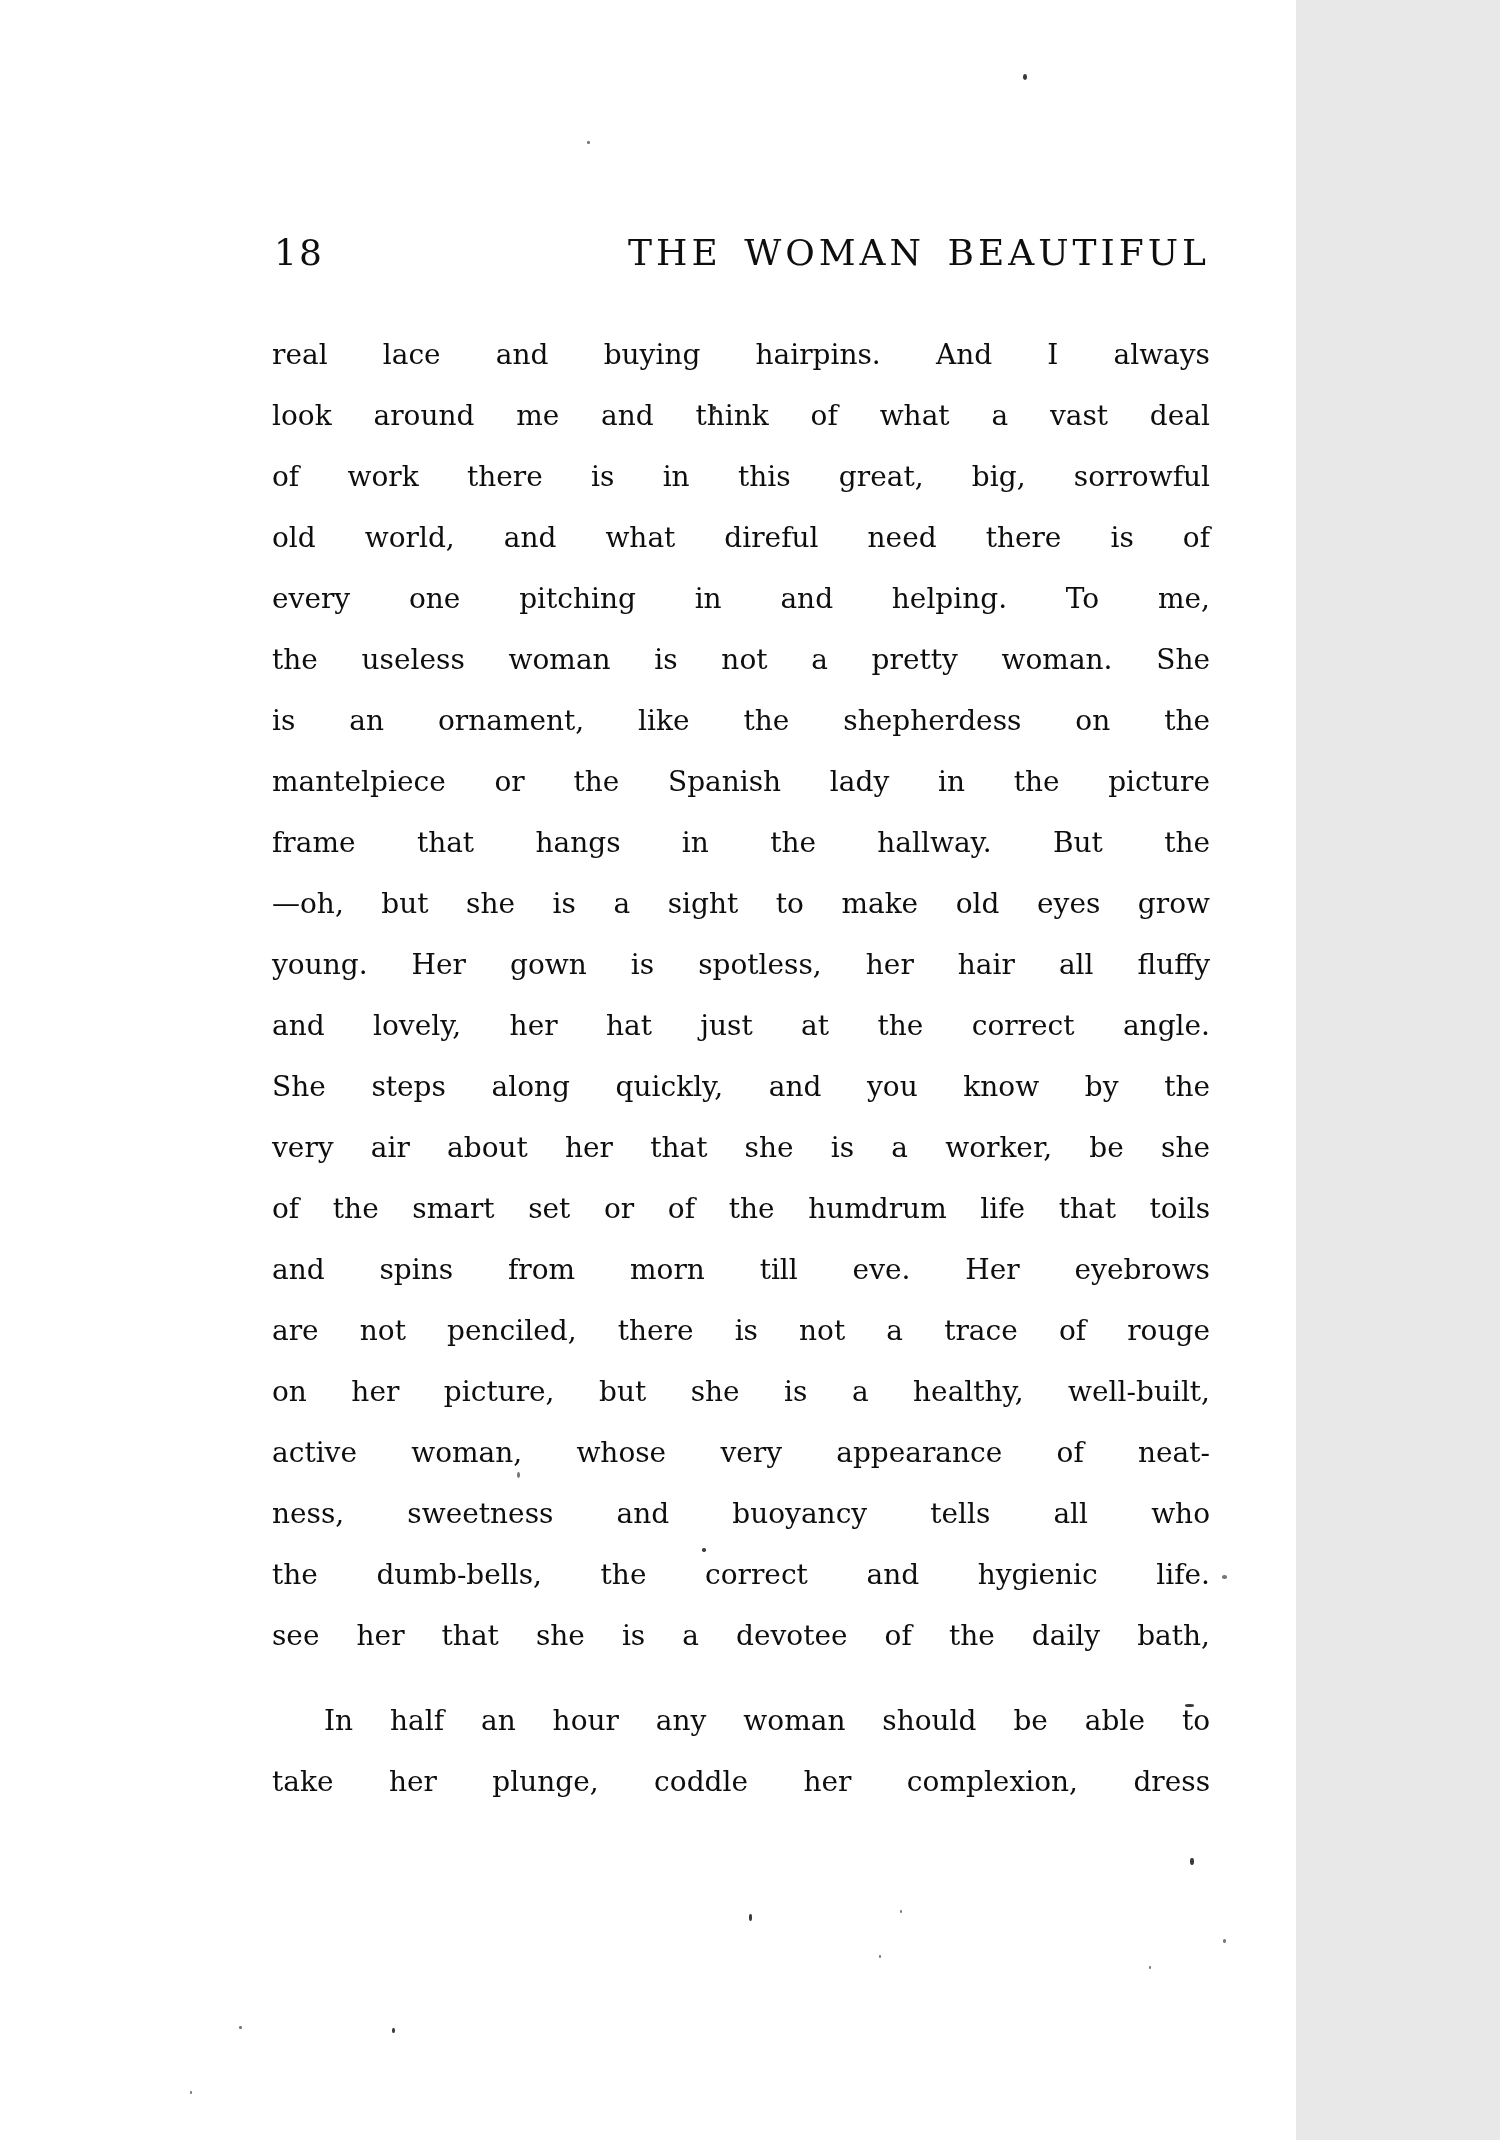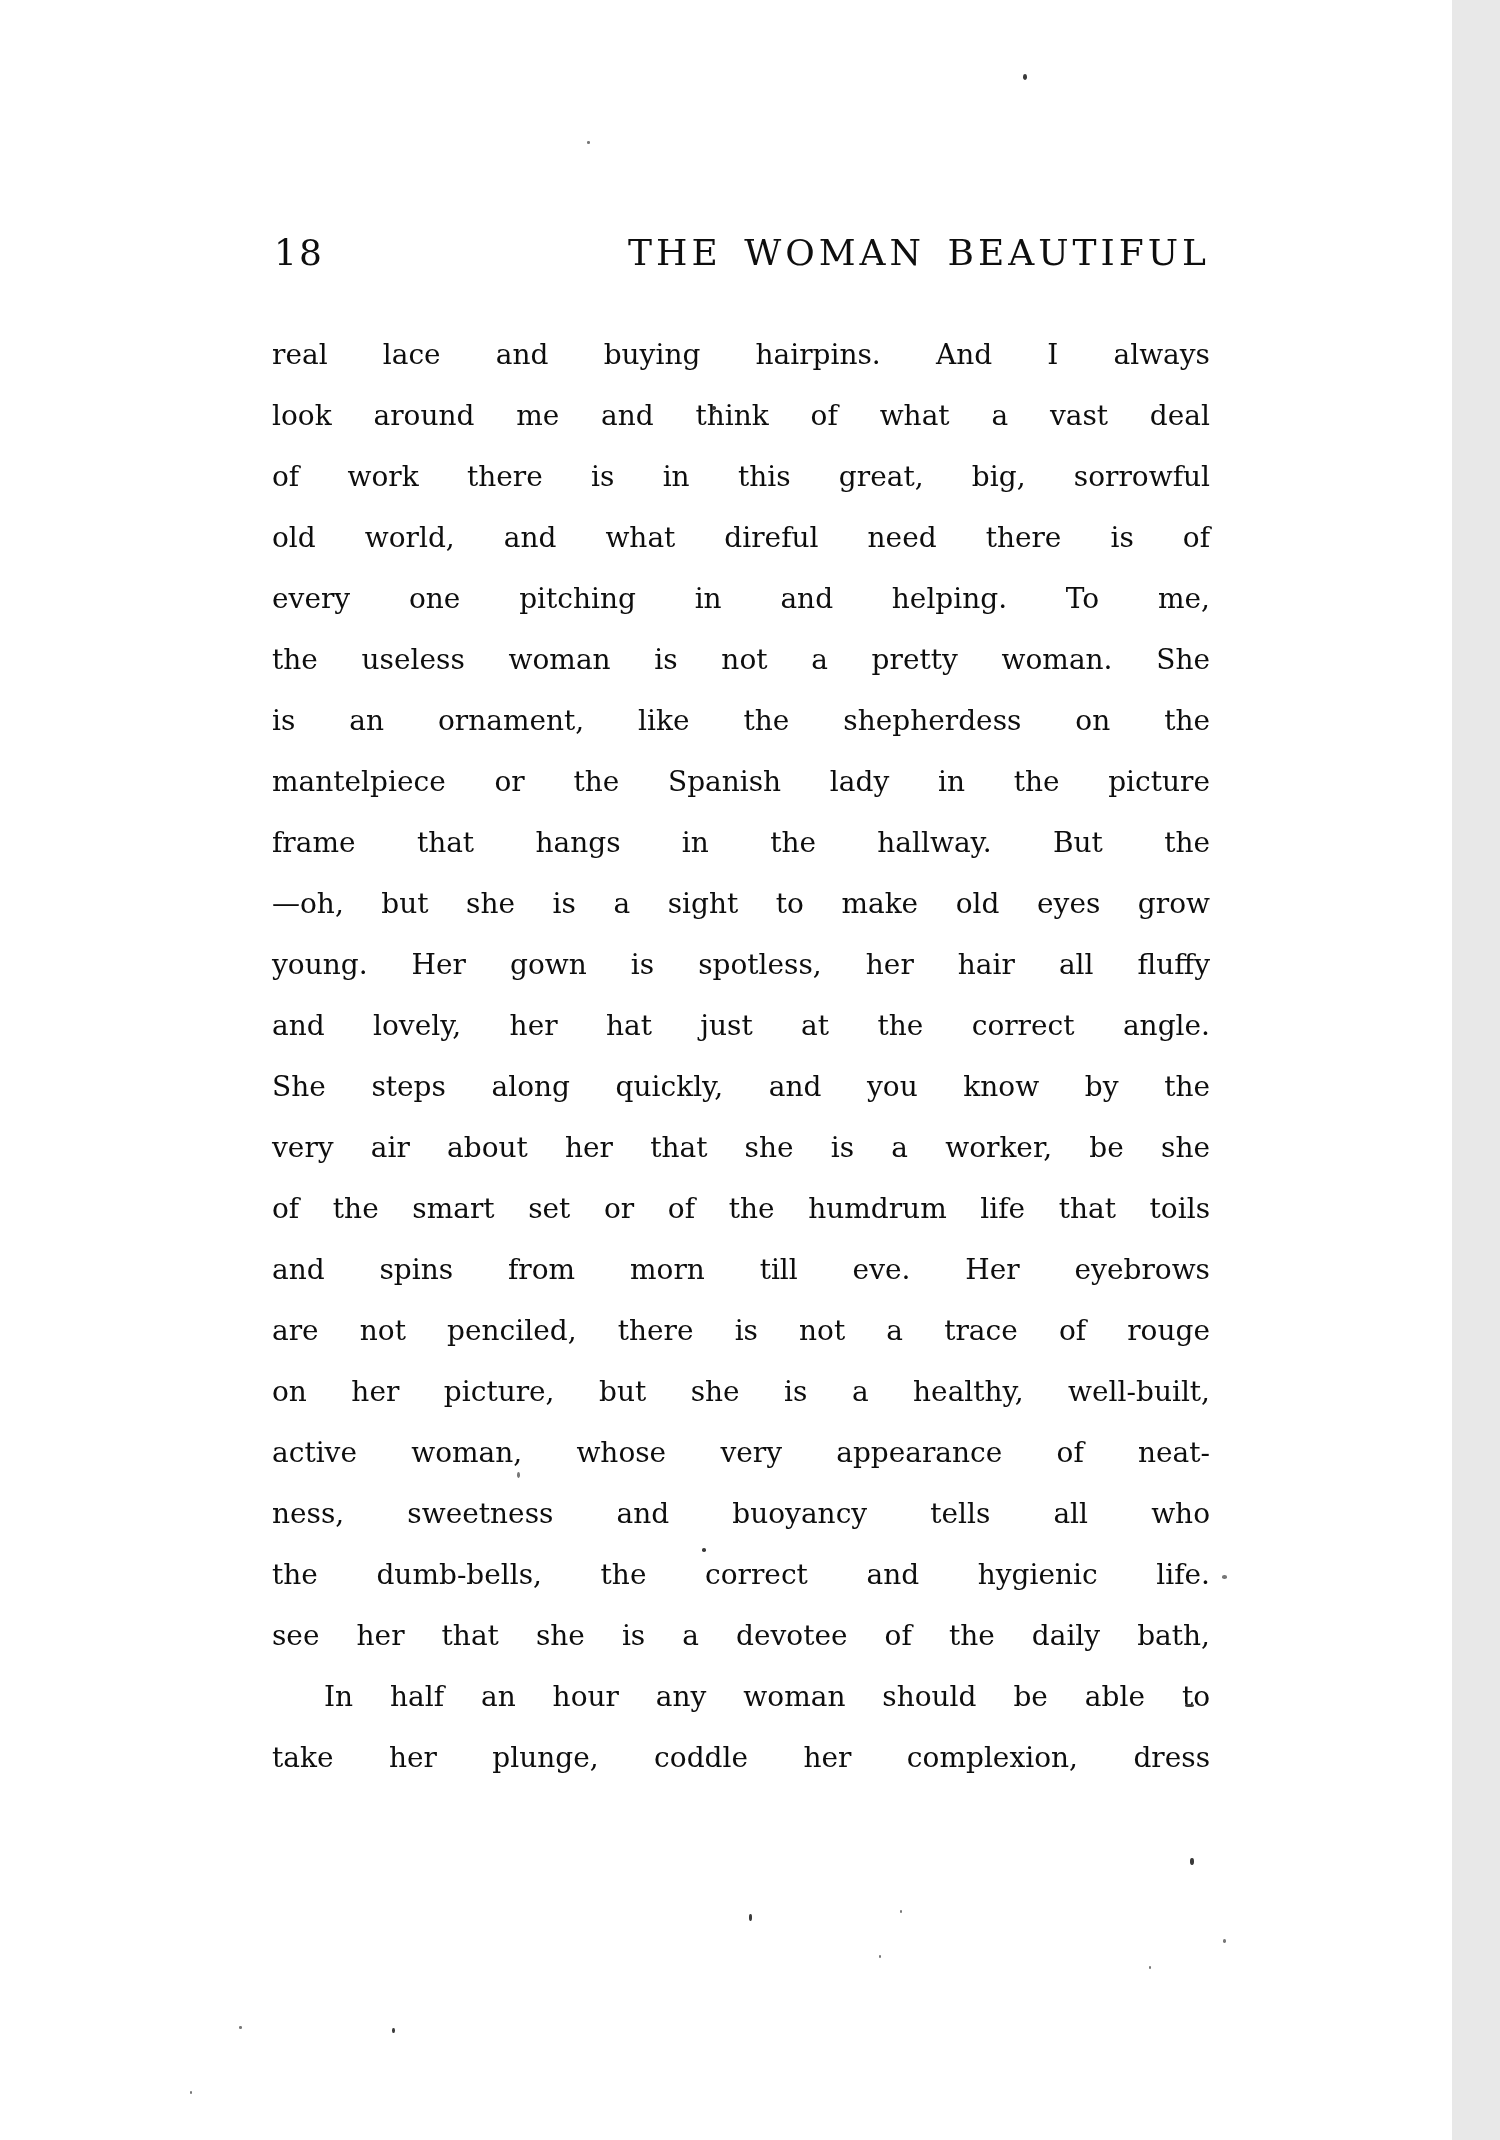--- a/index.html
+++ b/index.html
@@ -2,21 +2,21 @@
 <html><head>
 <meta charset="utf-8">
 <style>
   html, body {
     margin: 0;
     padding: 0;
     background: #e8e8e8;
   }
   .sheet {
     position: relative;
-    width: 1452px;
+    width: 1296px;
     height: 2140px;
     background: #ffffff;
     overflow: hidden;
     font-family: "DejaVu Serif", serif;
     color: #0e0e0e;
     text-decoration: underline;
   }
 
   
   .header {
@@ -57,20 +57,21 @@
     line-height: 61px;
   }
   .line {
     text-align: justify;
     text-align-last: justify;
     height: 61px;
     overflow: visible;
   }
   .line.indent {
     text-indent: 52px;
+    margin-top: 24px;
   }
 
   
   .speck {
     position: absolute;
     background: #3a3a3a;
     border-radius: 45%;
   }
   .speck.light { background: #777; }
 </style>

